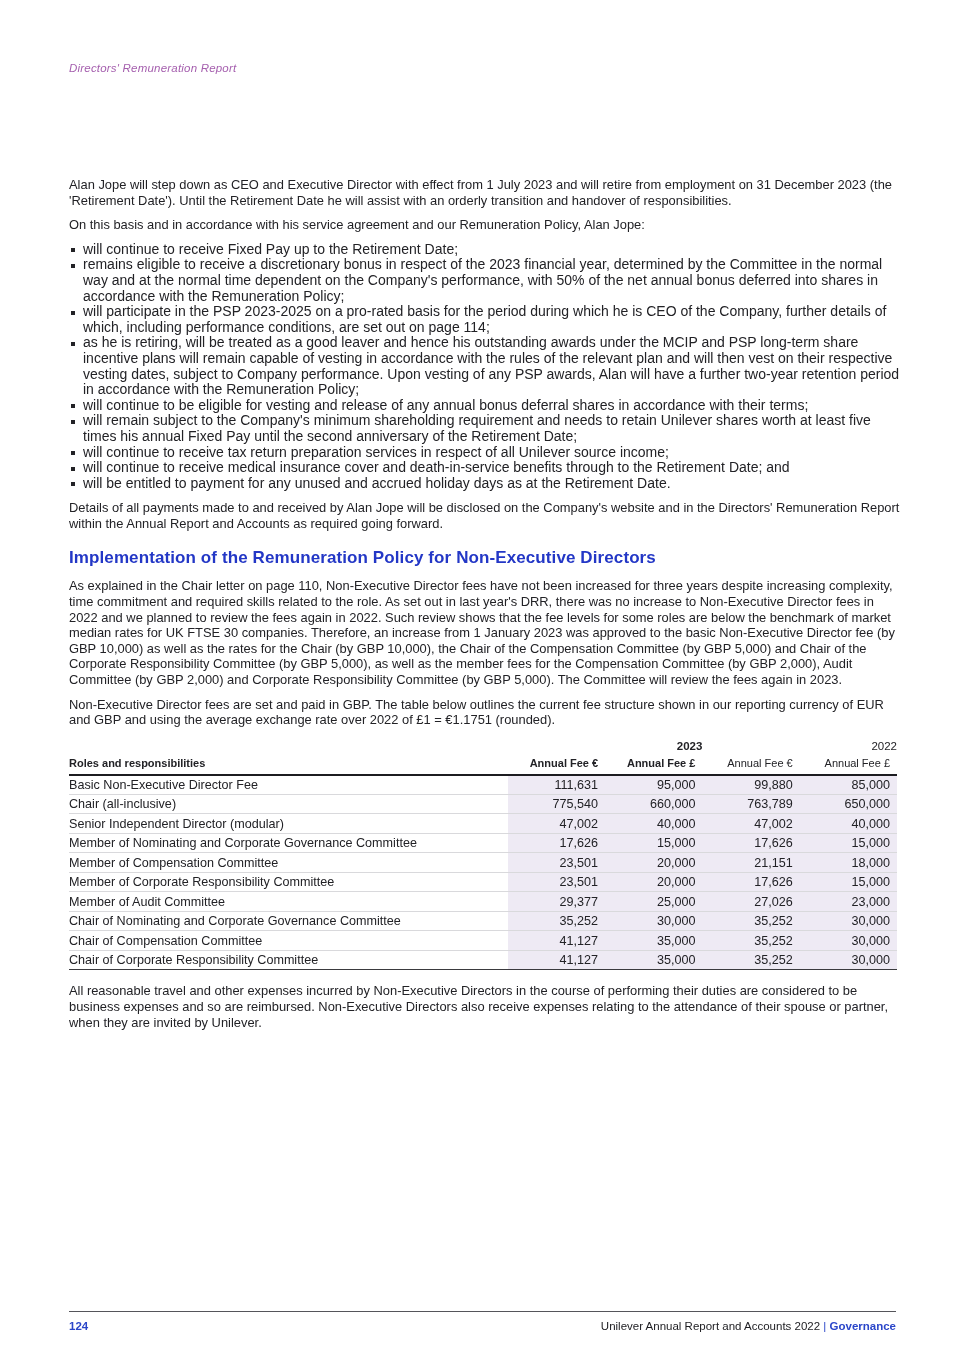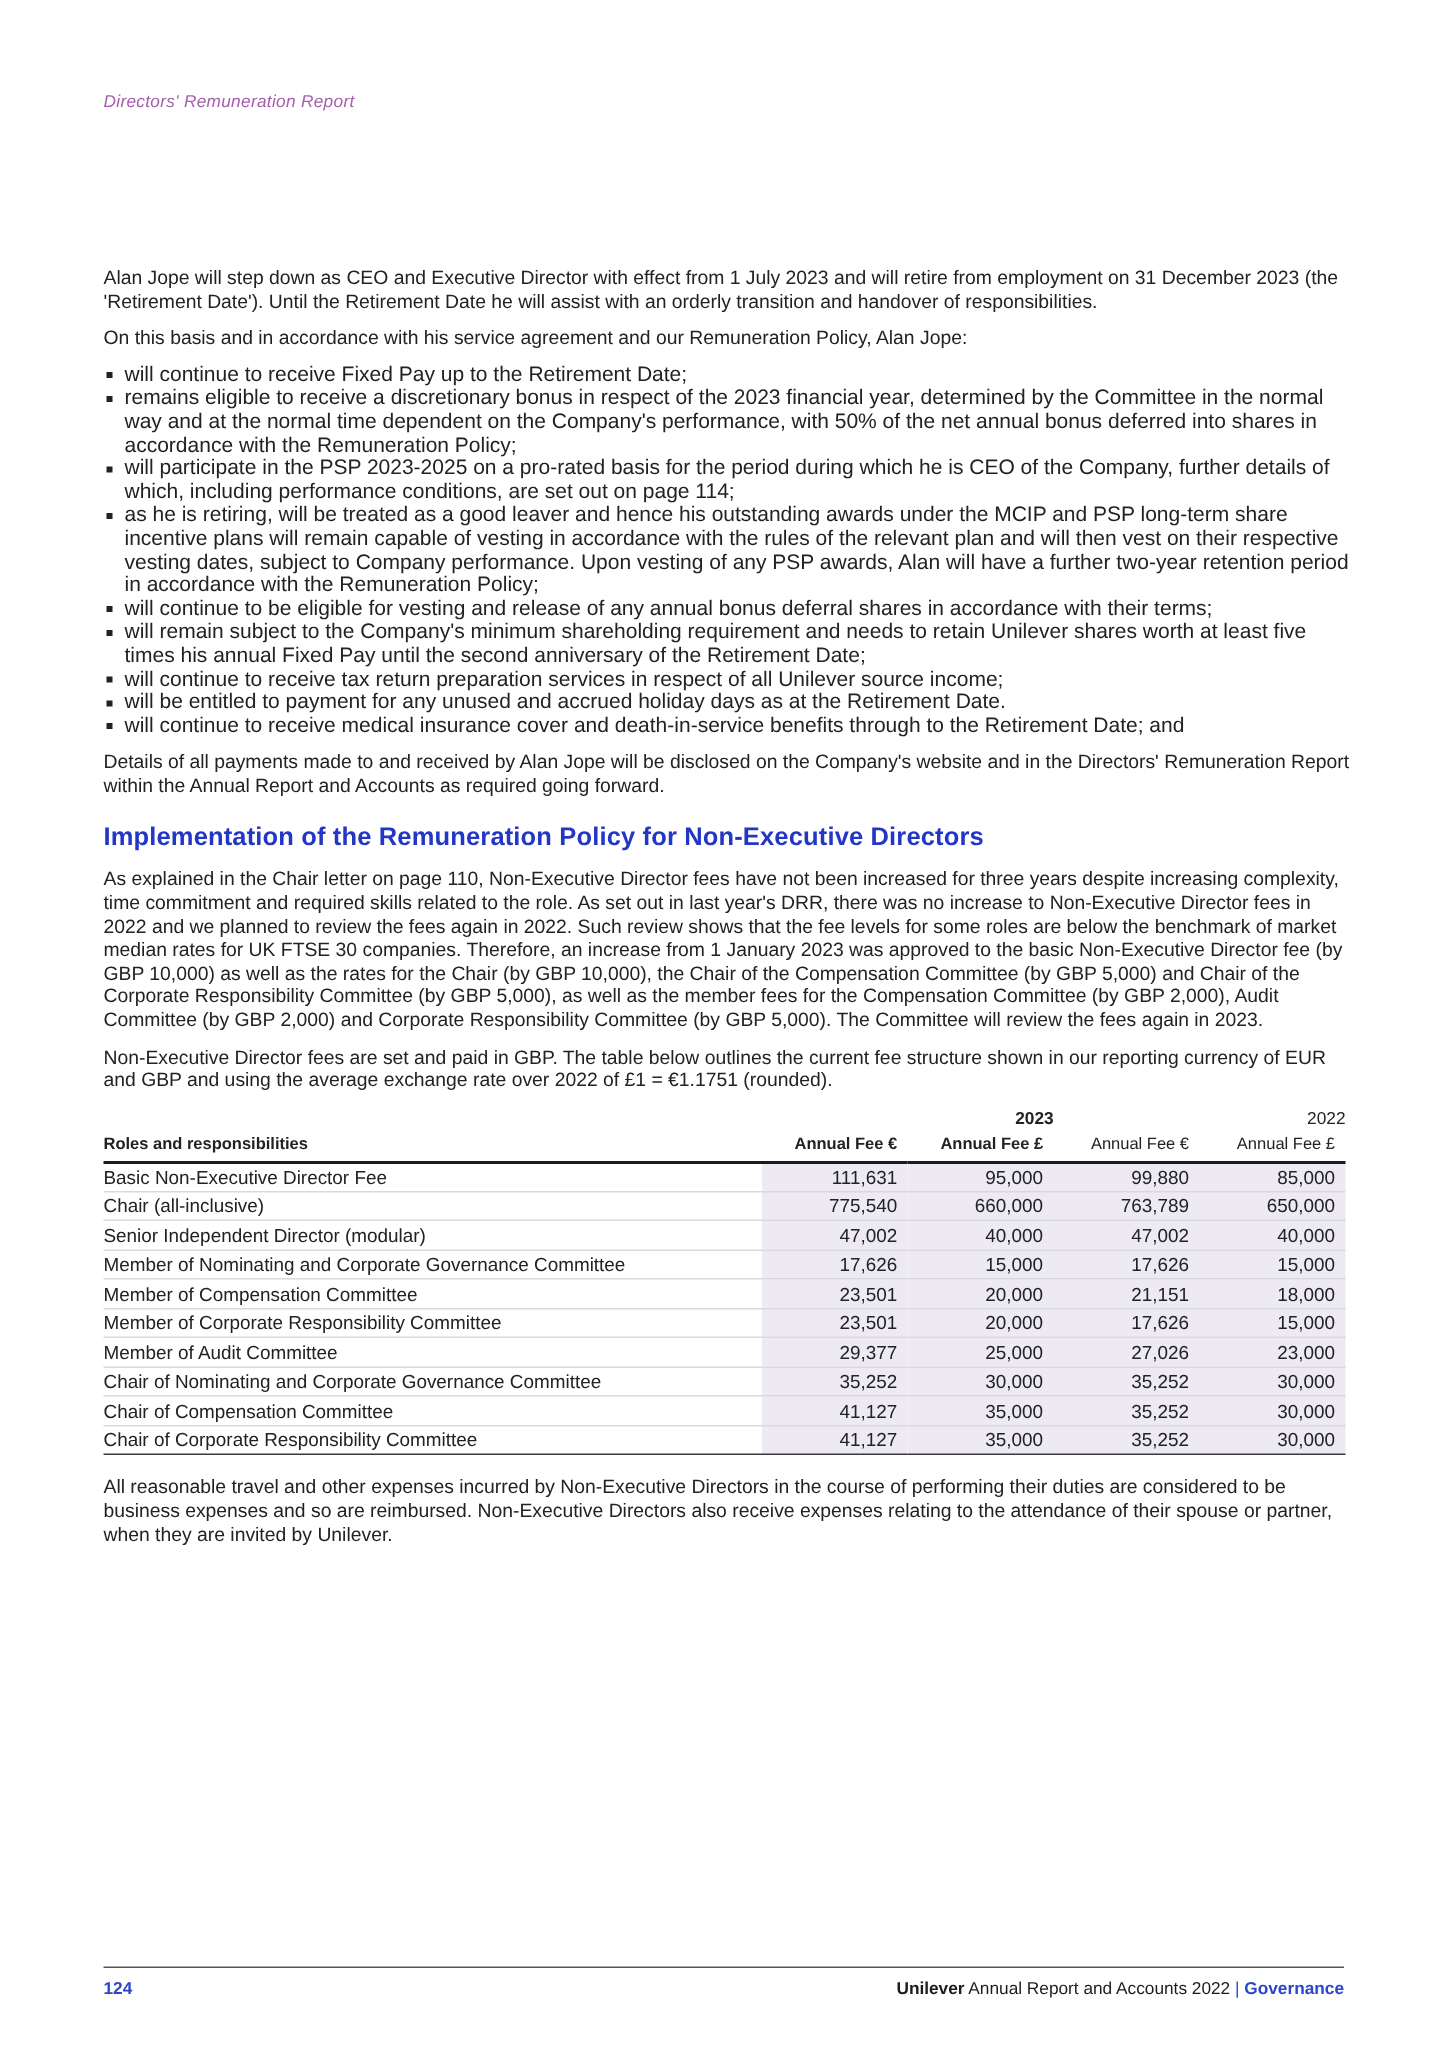--- a/index.html
+++ b/index.html
@@ -117,21 +117,21 @@
     left: 69px; right: 72px;
     top: 1311px;
     border-top: 1px solid #55555a;
     padding-top: 8px;
     display: flex;
     justify-content: space-between;
     align-items: baseline;
     font-size: 11.5px;
   }
   .footer .page-number { color: #2b46c9; font-weight: 700; }
-  .footer .brand { color: #1c1c20; font-weight: 700; }
+  .footer .brand { color: #1c1c20; font-weight: 400; }
   .footer .report-title { color: #1c1c20; font-weight: 400; }
   .footer .pipe { color: #2b46c9; font-weight: 400; }
   .footer .section-name { color: #2b46c9; font-weight: 700; }
 </style>
 </head>
 <body>
 
 <div class="page">
 
   <div class="report-label">Directors' Remuneration Report</div>
@@ -143,22 +143,22 @@
     <p>On this basis and in accordance with his service agreement and our Remuneration Policy, Alan Jope:</p>
 
     <ul class="bullets">
         <li>will continue to receive Fixed Pay up to the Retirement Date;</li>
         <li>remains eligible to receive a discretionary bonus in respect of the 2023 financial year, determined by the Committee in the normal way and at the normal time dependent on the Company's performance, with 50% of the net annual bonus deferred into shares in accordance with the Remuneration Policy;</li>
         <li>will participate in the PSP 2023-2025 on a pro-rated basis for the period during which he is CEO of the Company, further details of which, including performance conditions, are set out on page 114;</li>
         <li>as he is retiring, will be treated as a good leaver and hence his outstanding awards under the MCIP and PSP long-term share incentive plans will remain capable of vesting in accordance with the rules of the relevant plan and will then vest on their respective vesting dates, subject to Company performance. Upon vesting of any PSP awards, Alan will have a further two-year retention period in accordance with the Remuneration Policy;</li>
         <li>will continue to be eligible for vesting and release of any annual bonus deferral shares in accordance with their terms;</li>
         <li>will remain subject to the Company's minimum shareholding requirement and needs to retain Unilever shares worth at least five times his annual Fixed Pay until the second anniversary of the Retirement Date;</li>
         <li>will continue to receive tax return preparation services in respect of all Unilever source income;</li>
+        <li>will continue to receive medical insurance cover and death-in-service benefits through to the Retirement Date; and</li>
         <li>will be entitled to payment for any unused and accrued holiday days as at the Retirement Date.</li>
-        <li>will continue to receive medical insurance cover and death-in-service benefits through to the Retirement Date; and</li>
       </ul>
 
     <p>Details of all payments made to and received by Alan Jope will be disclosed on the Company's website and in the Directors' Remuneration Report within the Annual Report and Accounts as required going forward.</p>
 
     <h2 class="impl-heading">Implementation of the Remuneration Policy for Non-Executive Directors</h2>
 
     <p>As explained in the Chair letter on page 110, Non-Executive Director fees have not been increased for three years despite increasing complexity, time commitment and required skills related to the role. As set out in last year's DRR, there was no increase to Non-Executive Director fees in 2022 and we planned to review the fees again in 2022. Such review shows that the fee levels for some roles are below the benchmark of market median rates for UK FTSE 30 companies. Therefore, an increase from 1 January 2023 was approved to the basic Non-Executive Director fee (by GBP 10,000) as well as the rates for the Chair (by GBP 10,000), the Chair of the Compensation Committee (by GBP 5,000) and Chair of the Corporate Responsibility Committee (by GBP 5,000), as well as the member fees for the Compensation Committee (by GBP 2,000), Audit Committee (by GBP 2,000) and Corporate Responsibility Committee (by GBP 5,000). The Committee will review the fees again in 2023.</p>
     <p>Non-Executive Director fees are set and paid in GBP. The table below outlines the current fee structure shown in our reporting currency of EUR and GBP and using the average exchange rate over 2022 of £1 = €1.1751 (rounded).</p>
 
     <table class="fees">

